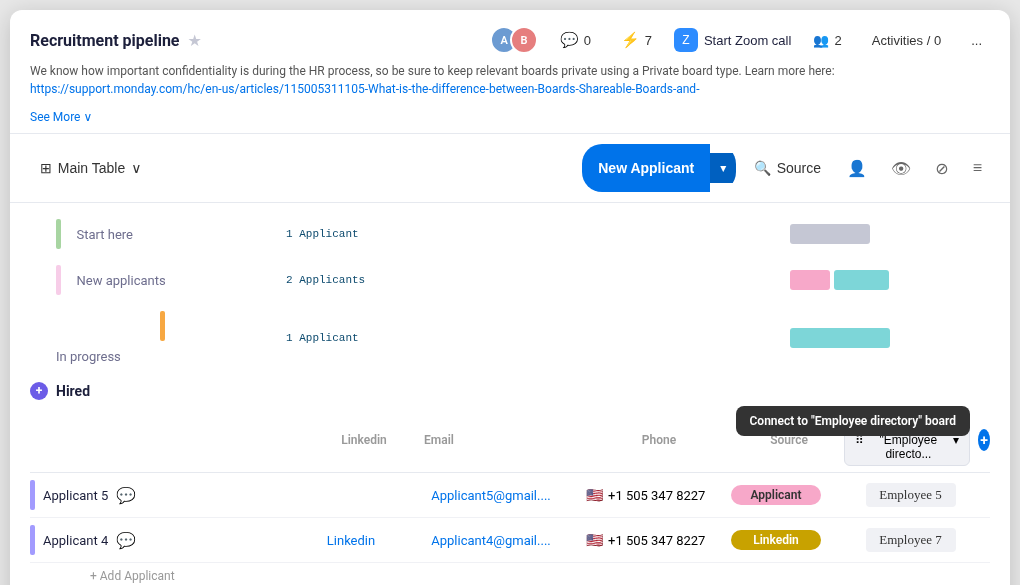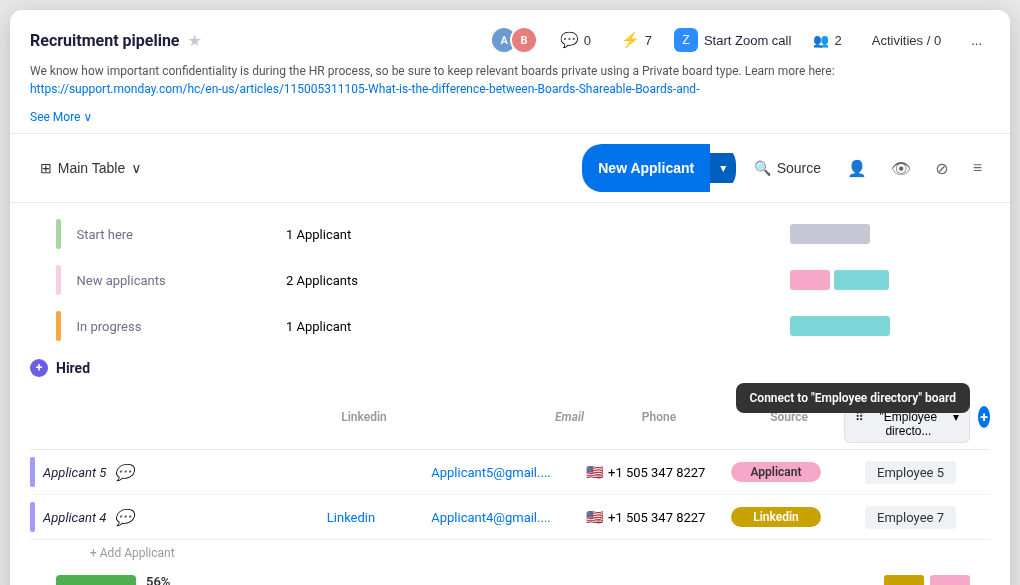--- a/index.html
+++ b/index.html
@@ -207,24 +207,25 @@
       align-items: center;
       padding: 6px 20px 6px 46px;
       gap: 10px;
     }
     .summary-label {
       font-size: 13px;
       color: #6e6e8e;
       width: 220px;
     }
     .summary-count {
-      font-size: 13px;
-      color: #000000;
+      font-size: 11px;
+      color: #0c4a6e;
       cursor: pointer;
       flex: 1;
+      font-family: Liberation Mono, monospace;
     }
     .summary-bar-area {
       width: 200px;
       display: flex;
       gap: 4px;
       align-items: center;
     }
     .bar-block {
       height: 20px;
       border-radius: 3px;
@@ -236,56 +237,56 @@
       display: flex;
       align-items: center;
       border-bottom: 1px solid #e6e9ef;
       padding: 6px 0;
       font-size: 12px;
       color: #999;
       font-weight: 600;
     }
     .col-name { width: 260px; padding-left: 8px; }
     .col-linkedin { width: 120px; text-align: center; }
-    .col-email { width: 160px; text-align: right; font-style: italic; }
+    .col-email { width: 160px; text-align: left; }
     .col-phone { width: 150px; text-align: center; }
     .col-source { width: 110px; text-align: center; }
     .col-connect { flex: 1; text-align: center; }
     .table-data-row {
       display: flex;
       align-items: center;
       border-bottom: 1px solid #f0f1f5;
       padding: 7px 0;
       font-size: 13px;
     }
     .row-color-bar {
       width: 5px;
       height: 30px;
       border-radius: 2px;
       margin-right: 8px;
     }
-    .row-name { display: flex; align-items: center; gap: 8px; width: 248px; font-style: italic; }
+    .row-name { display: flex; align-items: center; gap: 8px; width: 248px; }
     .row-name-text { font-size: 13px; color: #1c1f3b; }
     .chat-icon { color: #c5c7d4; font-size: 16px; }
     .linkedin-link { color: #0073ea; font-size: 13px; text-align: center; width: 120px; cursor: pointer; }
     .email-cell { color: #0073ea; font-size: 13px; text-align: center; width: 160px; }
     .phone-cell { display: flex; align-items: center; gap: 4px; width: 150px; font-size: 13px; justify-content: center; }
     .flag { font-size: 14px; }
     .source-badge {
       width: 90px;
       padding: 3px 0;
       border-radius: 12px;
       text-align: center;
       font-size: 12px;
       font-weight: 600;
       color: #fff;
       margin: 0 auto;
     }
     .source-col { width: 110px; display: flex; justify-content: center; }
-    .connect-col { flex: 1; display: flex; justify-content: center; }
+    .connect-col { flex: 1; display: flex; justify-content: center; font-family: Liberation Serif, serif; }
     .connect-value {
       font-size: 13px;
       color: #333;
       background: #f0f1f5;
       padding: 4px 12px;
       border-radius: 4px;
       min-width: 90px;
       text-align: center;
     }
     .add-applicant {
@@ -461,21 +462,21 @@
         <span class="summary-count">2 Applicants</span>
         <div class="summary-bar-area">
           <div class="bar-block" style="background:#f7a8c9; width:40px;"></div>
           <div class="bar-block" style="background:#7dd6d8; width:55px;"></div>
         </div>
       </div>
     </div>
 
     <div class="group-section">
       <div class="summary-row">
-        <div style="display:flex;align-items:center;gap:8px;width:220px;">
+        <div style="display:flex;align-items:center;gap:8px;width:220px;flex-direction:column;">
           <div class="row-color-bar" style="background:#f7a842;"></div>
           <span class="summary-label">In progress</span>
         </div>
         <span class="summary-count">1 Applicant</span>
         <div class="summary-bar-area">
           <div class="bar-block" style="background:#7dd6d8; width:100px;"></div>
         </div>
       </div>
     </div>
 

